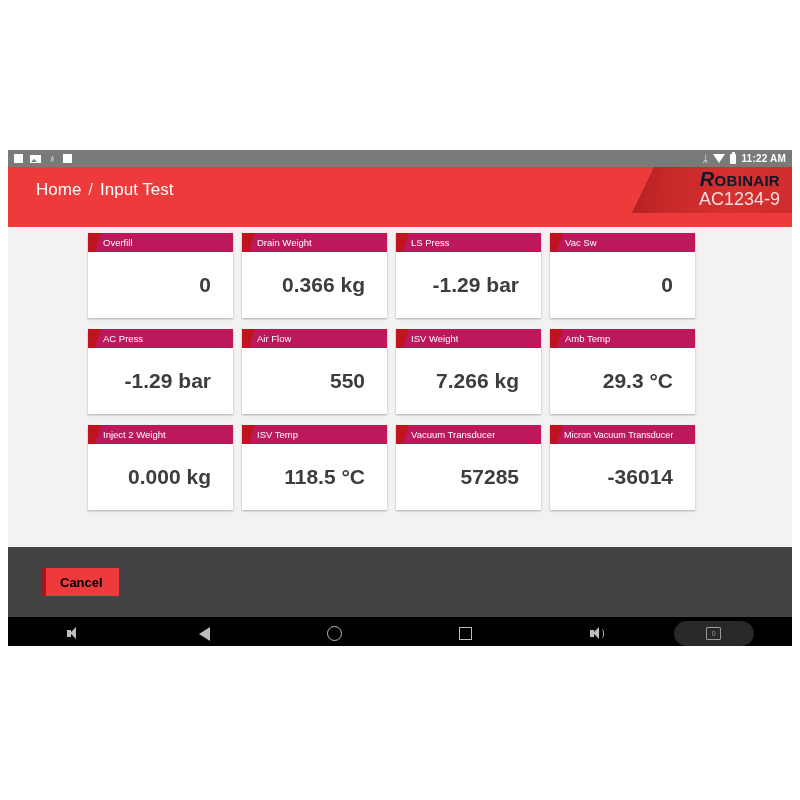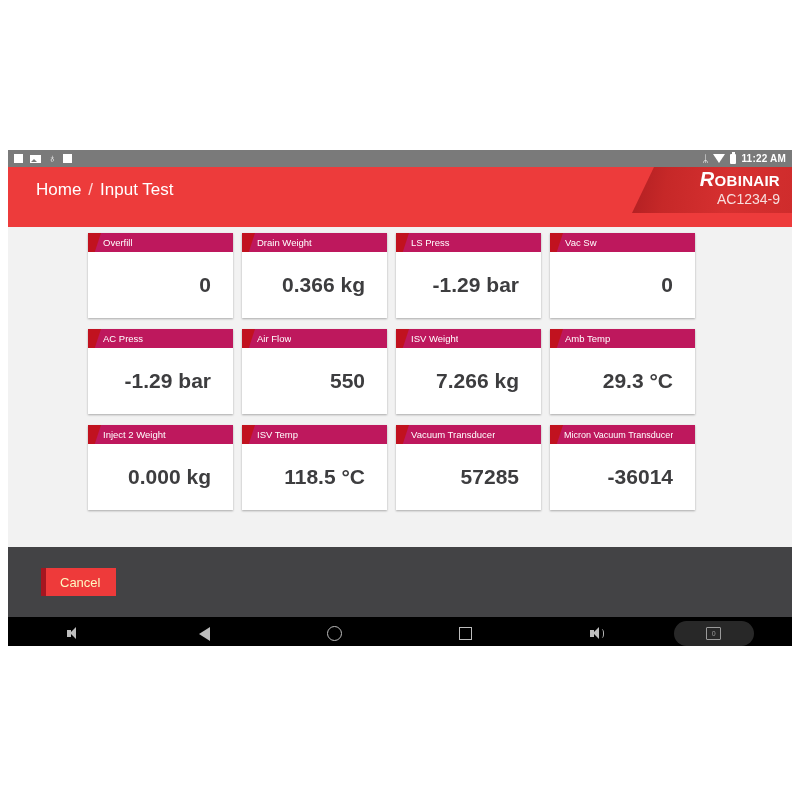--- a/index.html
+++ b/index.html
@@ -114,35 +114,35 @@
   .bc-current { color: #ffffff; }
 
   .brand {
     position: absolute;
     right: 12px;
     top: 4px;
     text-align: right;
     z-index: 2;
   }
   .brand-logo {
-    color: #ffffff;
+    color: #0f172a;
     font-weight: bold;
     font-size: 15px;
     letter-spacing: 0.3px;
     line-height: 17px;
     font-family: "Liberation Sans", sans-serif;
   }
   .brand-logo .big {
     font-size: 20px;
     font-style: italic;
     font-weight: bold;
   }
   .brand-model {
     color: #f7dede;
-    font-size: 14px;
+    font-size: 18px;
     line-height: 18px;
     margin-top: 1px;
   }
 
   
   .content {
     position: relative;
     height: 320px;
     background: #f2f2f2;
     overflow: hidden;
@@ -211,23 +211,23 @@
   }
   .btn-cancel {
     position: absolute;
     left: 33px;
     top: 21px;
     height: 28px;
     padding: 0 16px 0 14px;
     background: #ee3a3a;
     border: none;
     border-left: 5px solid #a51620;
-    color: #fef9c3;
+    color: #000000;
     font-size: 13px;
-    font-weight: normal;
+    font-weight: bold;
     font-family: "Liberation Sans", sans-serif;
     cursor: pointer;
     display: flex;
     align-items: center;
   }
 
   
   .navbar {
     position: relative;
     height: 33px;

